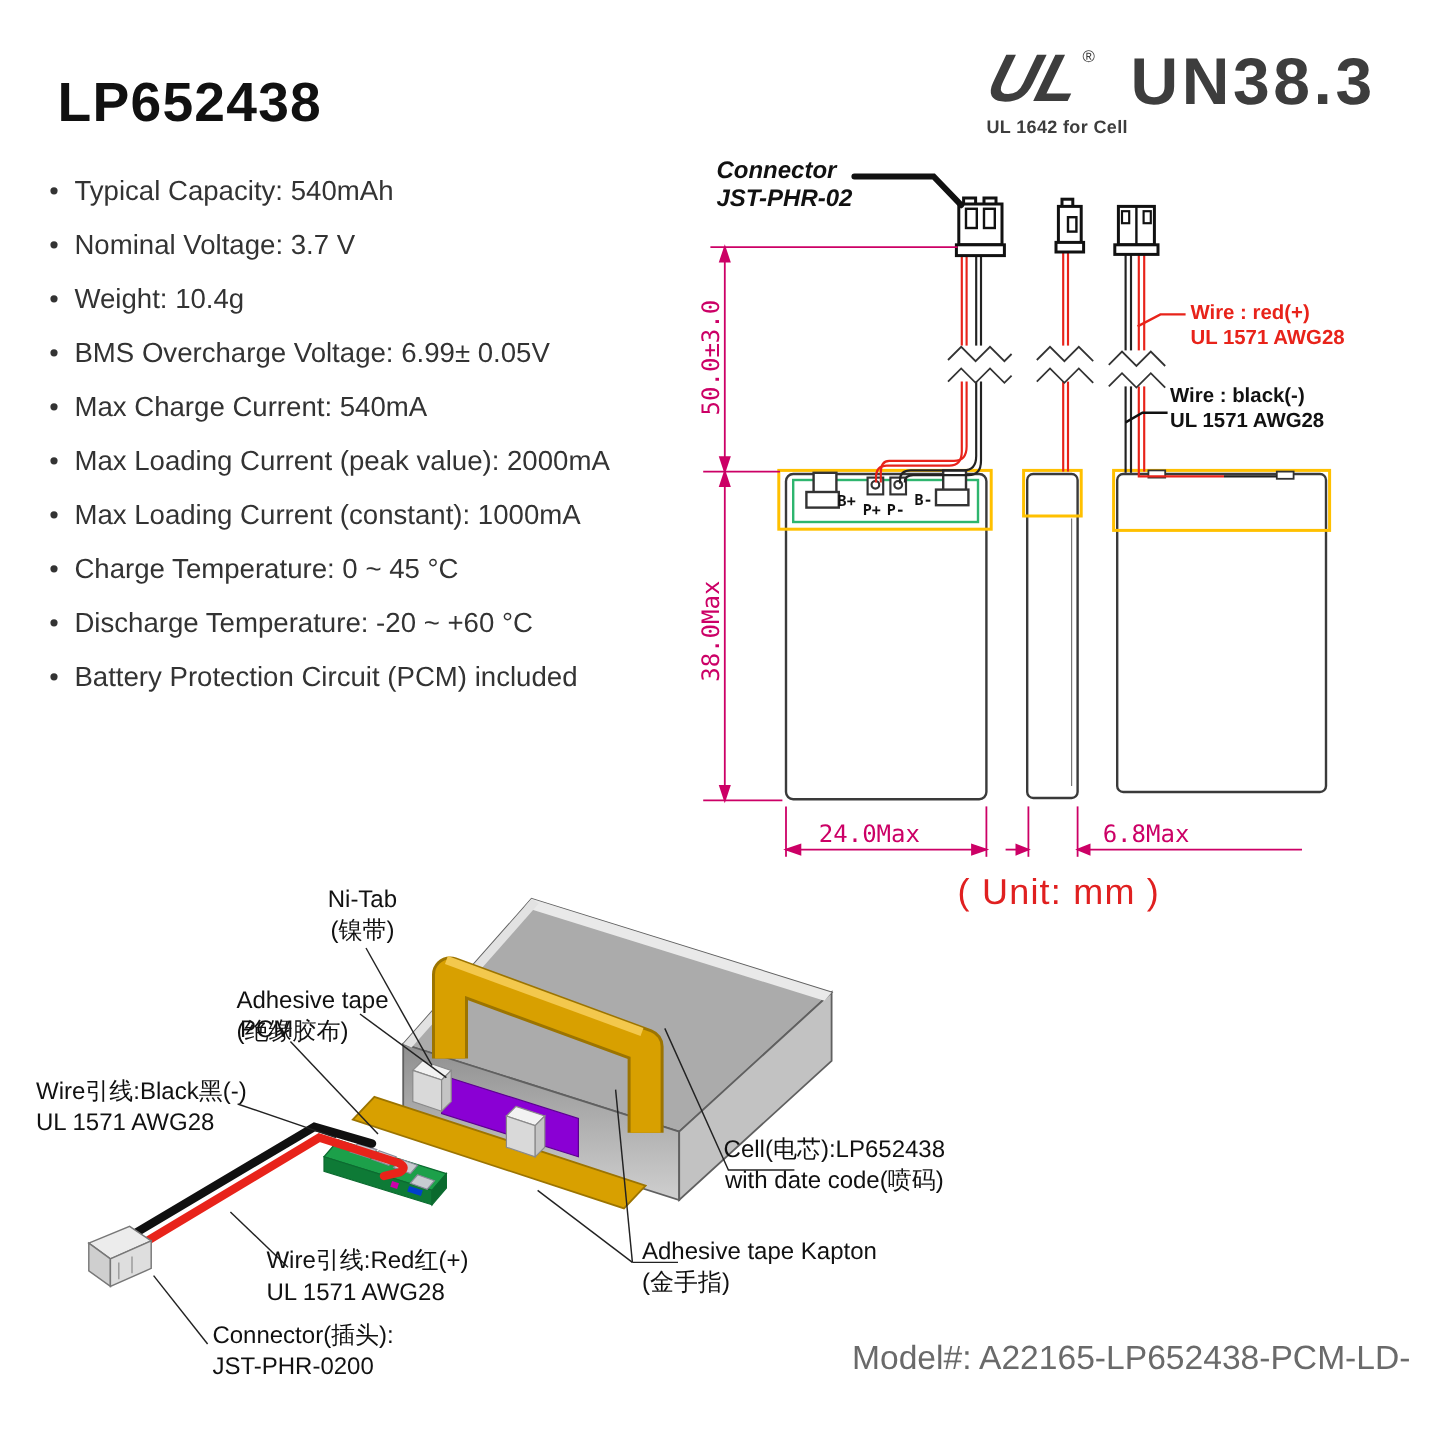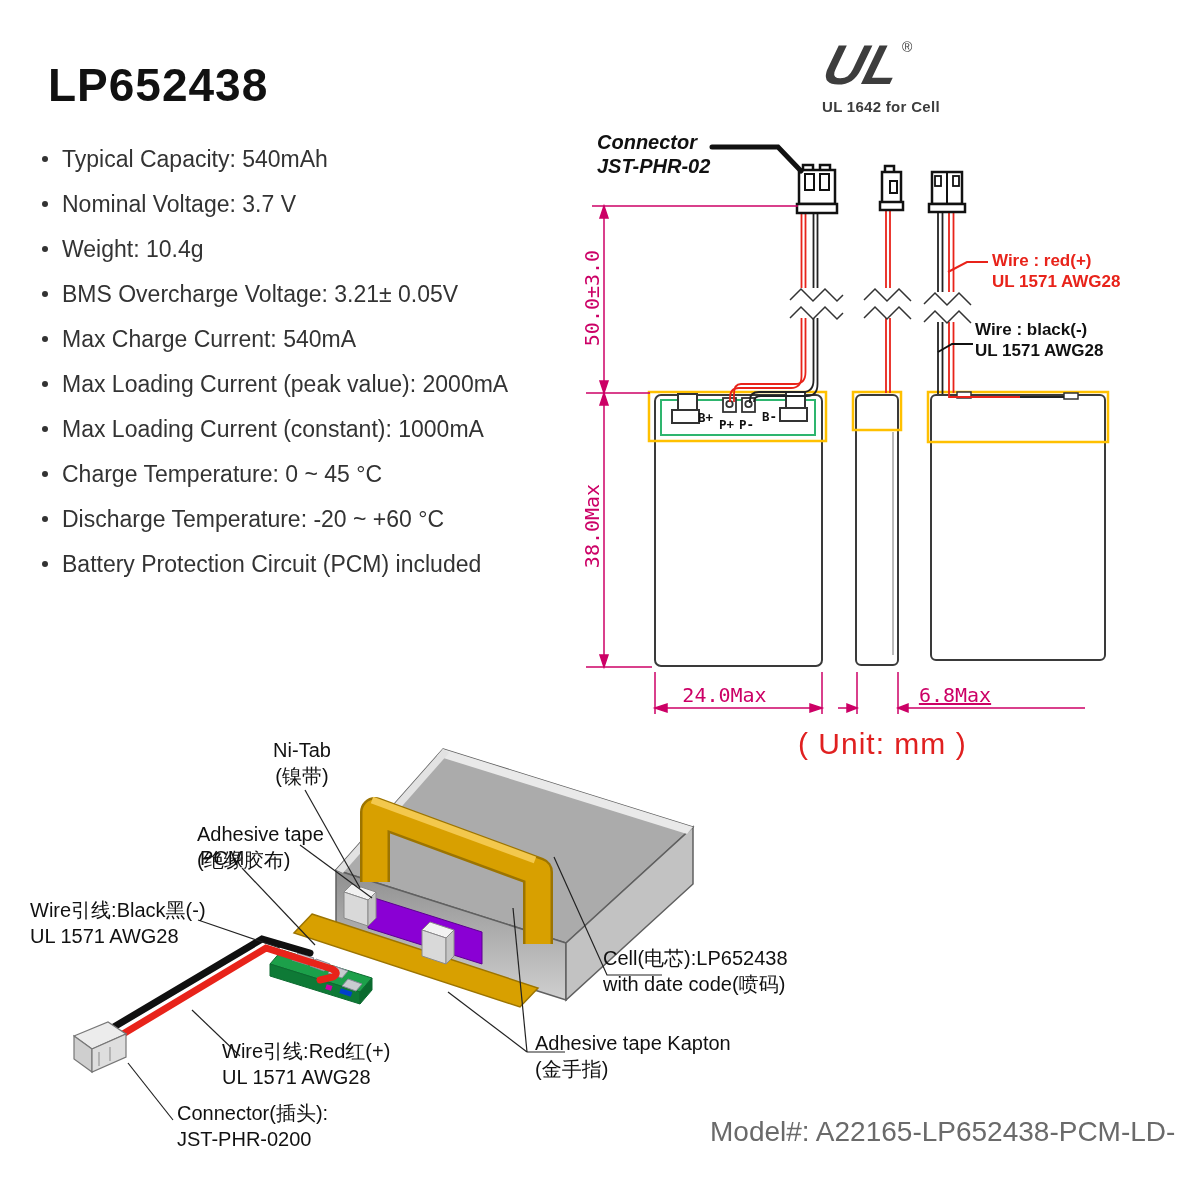--- a/index.html
+++ b/index.html
@@ -235,26 +235,27 @@
 
   <div class="abs" style="left:806px;top:34px;width:110px;height:62px;">
     <svg width="110" height="64" style="position:static;">
       <g transform="skewX(-16)" fill="#3d3d3d">
         <text x="28" y="50" font-family="Liberation Sans, sans-serif" font-size="56" font-weight="bold" font-style="italic">UL</text>
       </g>
       <text x="96" y="18" font-size="14" fill="#3d3d3d">®</text>
     </svg>
   </div>
   <div class="abs ulcap" style="left:806px;top:98px;">UL 1642 for Cell</div>
+  <div class="abs un" style="left:942px;top:36px;">UN38.3</div>
 
   <ul class="specs abs" style="left:36px;top:144px;width:540px;">
     <li>Typical Capacity: 540mAh</li>
     <li>Nominal Voltage: 3.7 V</li>
     <li>Weight: 10.4g</li>
-    <li>BMS Overcharge Voltage: 3.21± 0.05V</li>
+    <li>BMS Overcharge Voltage: 6.99± 0.05V</li>
     <li>Max Charge Current: 540mA</li>
     <li>Max Loading Current (peak value): 2000mA</li>
     <li>Max Loading Current (constant): 1000mA</li>
     <li>Charge Temperature: 0 ~ 45 °C</li>
     <li>Discharge Temperature: -20 ~ +60 °C</li>
     <li>Battery Protection Circuit (PCM) included</li>
   </ul>
 
   <div class="abs lblb" style="left:597px;top:130px;">
     <div>Connector</div>
@@ -266,21 +267,21 @@
     <div>UL 1571 AWG28</div>
   </div>
   <div class="abs wirelbl" style="left:975px;top:319px;color:#111;">
     <div>Wire : black(-)</div>
     <div>UL 1571 AWG28</div>
   </div>
 
   <div class="abs dim rot" style="left:522px;top:286px;width:140px;">50.0±3.0</div>
   <div class="abs dim rot" style="left:522px;top:514px;width:140px;">38.0Max</div>
   <div class="abs dim" style="left:655px;top:683px;width:139px;">24.0Max</div>
-  <div class="abs dim" style="left:895px;top:683px;width:120px;text-decoration:underline;">6.8Max</div>
+  <div class="abs dim" style="left:895px;top:683px;width:120px;">6.8Max</div>
   <div class="abs unit" style="left:798px;top:727px;">( Unit: mm )</div>
 
   <div class="abs pad" style="left:698px;top:410px;">B+</div>
   <div class="abs pad" style="left:719px;top:417px;">P+</div>
   <div class="abs pad" style="left:739px;top:417px;">P-</div>
   <div class="abs pad" style="left:762px;top:409px;">B-</div>
 
   <div class="abs lbl" style="left:227px;top:737px;width:150px;text-align:center;">
     <div>Ni-Tab</div>
     <div>(镍带)</div>
@@ -295,21 +296,21 @@
     <div>UL 1571 AWG28</div>
   </div>
   <div class="abs lbl" style="left:222px;top:1038px;">
     <div>Wire引线:Red红(+)</div>
     <div>UL 1571 AWG28</div>
   </div>
   <div class="abs lbl" style="left:177px;top:1100px;">
     <div>Connector(插头):</div>
     <div>JST-PHR-0200</div>
   </div>
-  <div class="abs lbl" style="left:603px;top:945px;">
+  <div class="abs lbl" style="left:603px;top:945px;text-align:center;">
     <div>Cell(电芯):LP652438</div>
     <div>with date code(喷码)</div>
   </div>
   <div class="abs lbl" style="left:535px;top:1030px;">
     <div>Adhesive tape Kapton</div>
     <div>(金手指)</div>
   </div>
 
   <div class="abs model" style="left:710px;top:1116px;">Model#: A22165-LP652438-PCM-LD-</div>
 

